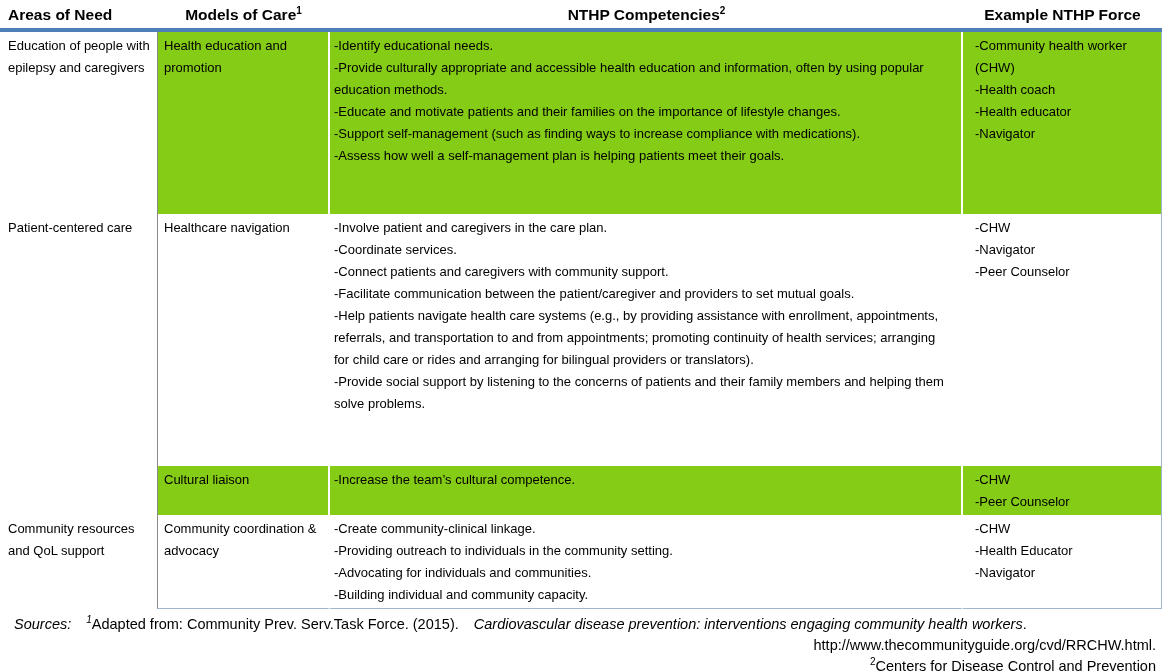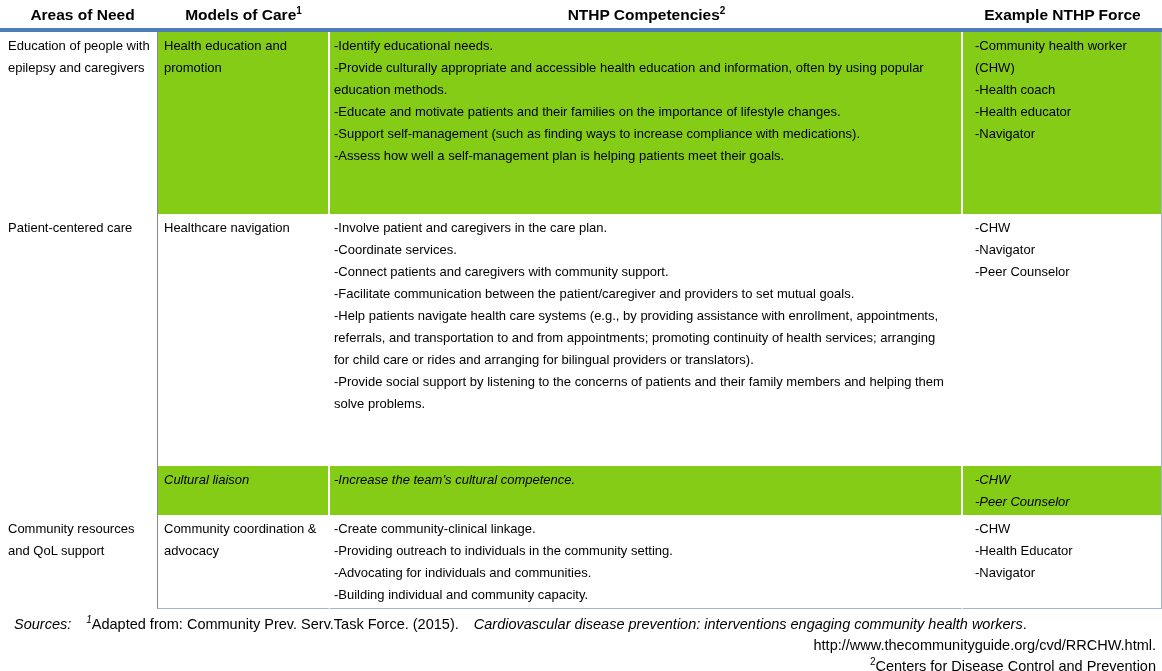--- a/index.html
+++ b/index.html
@@ -19,35 +19,35 @@
 
   
   .thead { border-bottom: 4px solid #4e7fb8; }
   .th {
     font-weight: bold;
     font-size: 15.5px;
     line-height: 20px;
     padding: 5px 0 3px 0;
     text-align: center;
   }
-  .th.col1 { text-align: center; padding-left: 8px; }
+  .th.col1 { text-align: left; padding-left: 8px; }
   .th sup { font-size: 10px; }
 
   
   .td { font-size: 13px; line-height: 22px; padding: 3px 6px 2px 6px; }
   .td.col1 { padding: 3px 6px 2px 8px; }
   .td.col2 { border-left: 1px solid #8a8a8a; border-right: 2px solid #ffffff; padding-left: 6px; }
   .td.col3 { border-right: 2px solid #ffffff; padding: 3px 8px 2px 4px; }
   .td.col4 { border-right: 1px solid #a0b6ca; padding: 3px 28px 2px 12px; }
 
   .row-blue .td.col2, .row-blue .td.col3, .row-blue .td.col4 { background: #84cc16; }
 
   .r0 { min-height: 182px; }
   .r1 { min-height: 252px; border-radius: 31px; }
-  .r2 { min-height: 45px; font-style: italic; }
+  .r2 { min-height: 45px; }
   .r3 { min-height: 88px; }
 
   .tbody .tr:last-child .td.col2,
   .tbody .tr:last-child .td.col3,
   .tbody .tr:last-child .td.col4 { border-bottom: 1px solid #a0b6ca; }
 
   
   .footer { font-size: 14.5px; line-height: 21px; padding: 5px 6px 0 3px; }
   .footer .indent { padding-left: 62px; text-align: right; }
   .it { font-style: italic; margin-left: 11px; }

